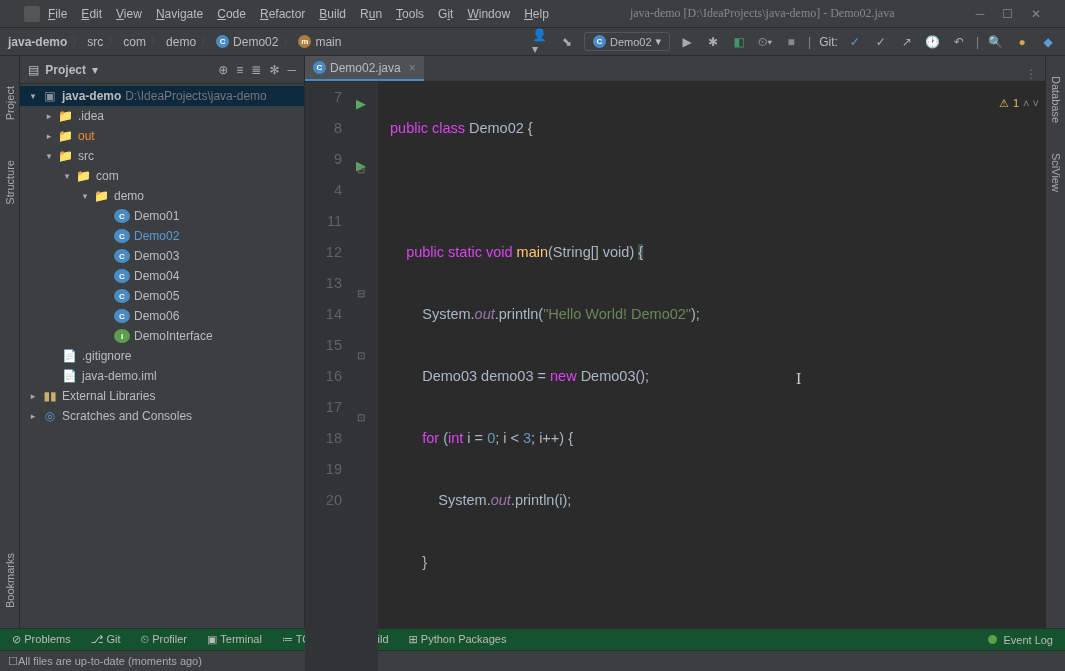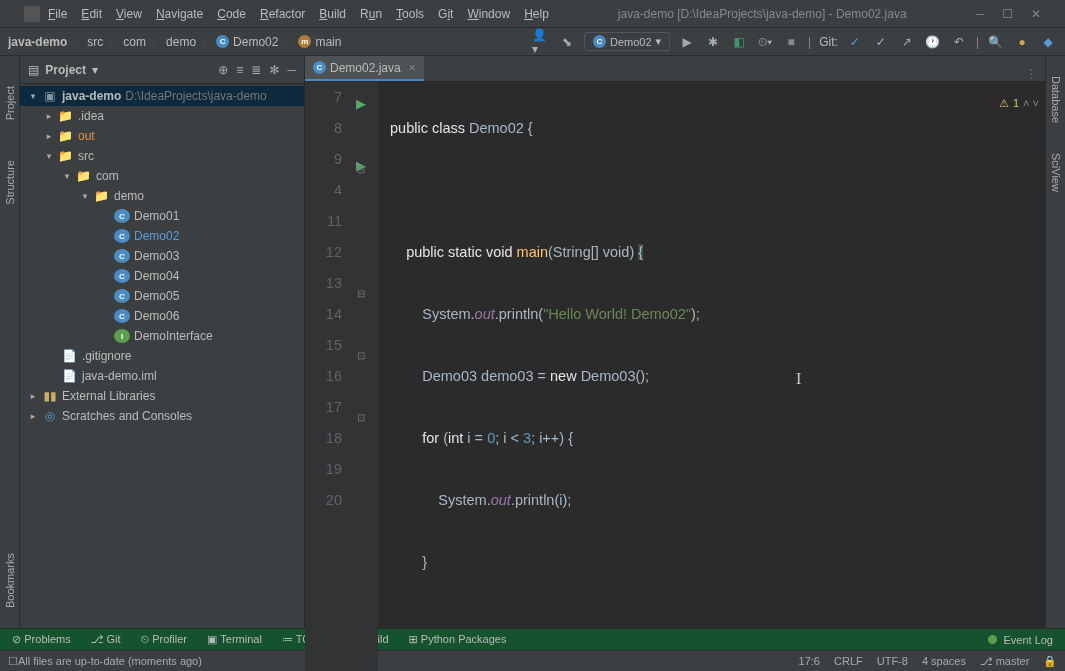--- a/index.html
+++ b/index.html
@@ -2,21 +2,21 @@
 <html><head>
 <meta charset="utf-8">
 <style>
 * { margin: 0; padding: 0; box-sizing: border-box; font-family: "Segoe UI", Arial, sans-serif; }
 body { background: #3c3f41; color: #bbbbbb; font-size: 12px; overflow: hidden; width: 1065px; height: 671px; }
 .title-bar { height: 28px; background: #3c3f41; display: flex; align-items: center; padding: 0 24px; border-bottom: 1px solid #2b2b2b; }
 .title-bar .logo { width: 16px; height: 16px; background: #555; border-radius: 2px; margin-right: 8px; }
 .menu-bar { display: flex; gap: 14px; font-size: 12px; }
 .menu-item { cursor: pointer; }
 .menu-item .u { text-decoration: underline; }
-.title-text { flex: 1; text-align: center; color: #888; font-size: 12px; }
+.title-text { flex: 1; text-align: center; color: #888; font-size: 12px; font-family: Liberation Serif, serif; }
 .win-controls { display: flex; gap: 18px; color: #888; }
 .toolbar { height: 28px; background: #3c3f41; display: flex; align-items: center; padding: 0 8px; border-bottom: 1px solid #2b2b2b; }
 .breadcrumb { display: flex; align-items: center; gap: 4px; font-size: 12px; }
 .breadcrumb .sep { color: #555; }
 .toolbar-right { margin-left: auto; display: flex; align-items: center; gap: 8px; }
 .run-config { border: 1px solid #555; border-radius: 3px; padding: 2px 8px; display: flex; align-items: center; gap: 4px; font-size: 11px; }
 .tri-g { color: #59a869; }
 .icon-btn { width: 18px; height: 18px; display: inline-flex; align-items: center; justify-content: center; cursor: pointer; color: #aaa; }
 .main { display: flex; height: 572px; }
 .left-gutter { width: 20px; background: #3c3f41; border-right: 1px solid #2b2b2b; display: flex; flex-direction: column; align-items: center; padding-top: 30px; gap: 40px; }
@@ -43,21 +43,21 @@
 .tab { background: #4e5254; height: 25px; display: flex; align-items: center; padding: 0 8px; gap: 4px; font-size: 12px; border-bottom: 2px solid #4a88c7; }
 .tab .close { color: #888; margin-left: 4px; }
 .tabs-right { margin-left: auto; padding: 0 8px; color: #777; }
 .editor { flex: 1; display: flex; font-family: 'Consolas', 'Courier New', monospace; font-size: 14.5px; line-height: 31px; position: relative; }
 .gutter { width: 45px; text-align: right; color: #606366; padding-right: 8px; background: #313335; position: relative; }
 .gutter-anno { width: 28px; background: #313335; position: relative; }
 .run-tri { position: absolute; color: #59a869; font-size: 13px; left: 6px; }
 .fold { position: absolute; color: #777; font-size: 10px; left: 7px; }
 .code { flex: 1; padding-left: 12px; position: relative; white-space: pre; }
 .code .line { height: 31px; }
-.kw { color: #e5e5e5; }
+.kw { color: #d946ef; }
 .cls { color: #a9b7c6; }
 .fn { color: #ffc66d; }
 .str { color: #6a8759; }
 .fld { color: #9876aa; font-style: italic; }
 .num { color: #6897bb; }
 .right-gutter { width: 20px; background: #3c3f41; border-left: 1px solid #2b2b2b; display: flex; flex-direction: column; align-items: center; padding-top: 20px; gap: 30px; }
 .inspection { position: absolute; right: 6px; top: 6px; display: flex; align-items: center; gap: 4px; color: #ddc35c; font-size: 11px; }
 .bottom-tabs { height: 22px; background: #14532d; border-top: 1px solid #2b2b2b; display: flex; align-items: center; padding: 0 12px; gap: 20px; font-size: 11px; }
 .bt-right { margin-left: auto; display: flex; align-items: center; gap: 6px; }
 .evt-dot { width: 9px; height: 9px; background: #5c9e4d; border-radius: 50%; display: inline-block; }
@@ -308,21 +308,13 @@
   <span>⊞ <span>Python Packages</span></span>
   <div class="bt-right">
     <span class="evt-dot"></span>
     <span>Event Log</span>
   </div>
 </div>
 
 <div class="status-bar">
   <span>☐ </span>
   <span>All files are up-to-date (moments ago)</span>
-  <div class="right">
-    <span>17:6</span>
-    <span>CRLF</span>
-    <span>UTF-8</span>
-    <span>4 spaces</span>
-    <span>⎇ <span>master</span></span>
-    <span>🔒</span>
-  </div>
 </div>
 
 </body></html>

